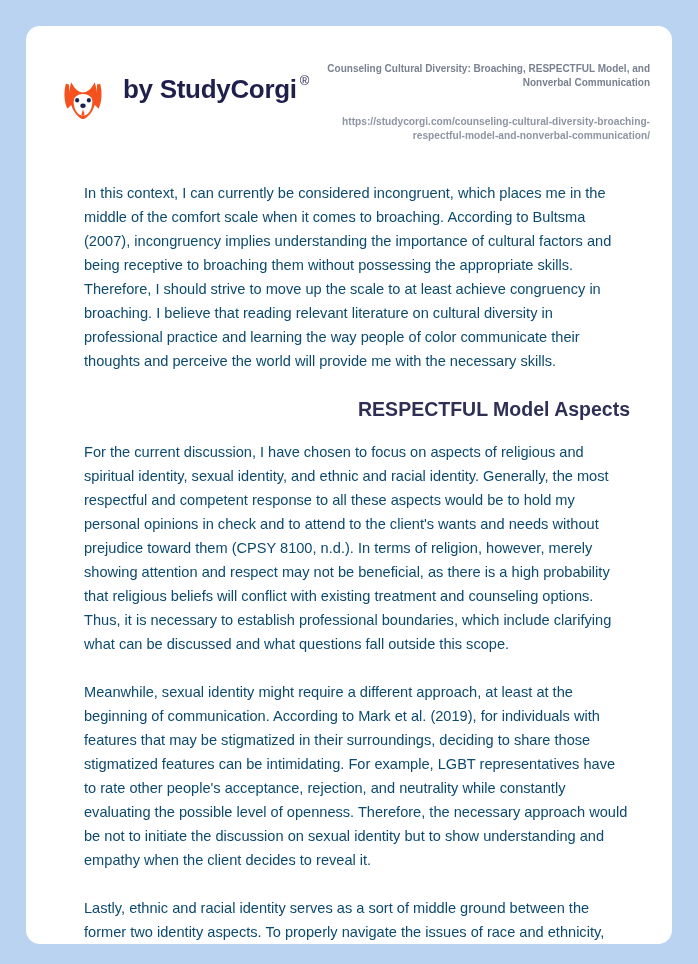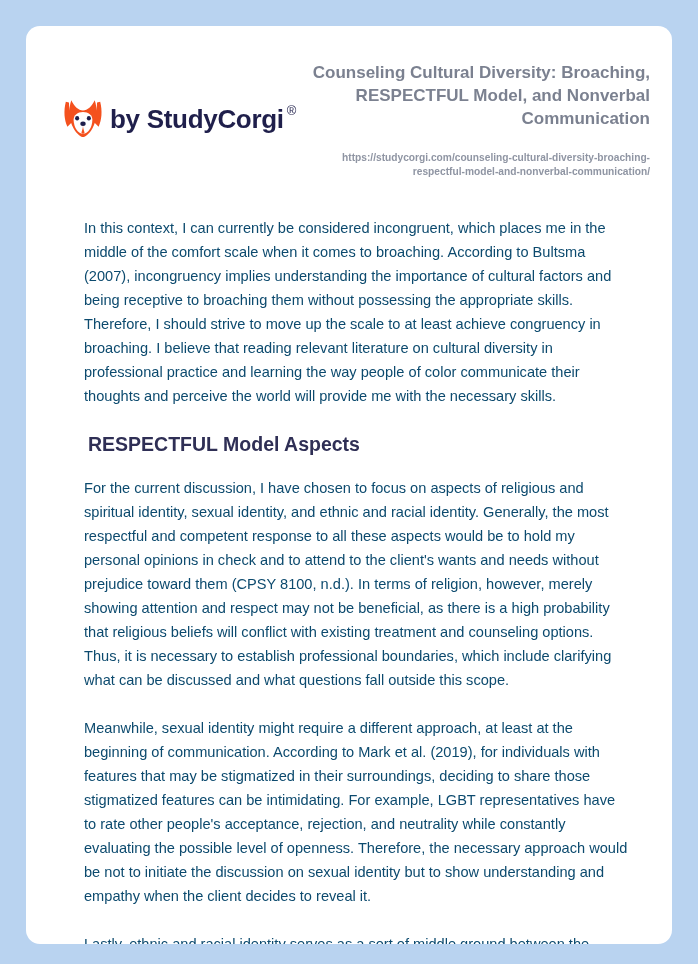--- a/index.html
+++ b/index.html
@@ -27,22 +27,22 @@
   
   .doc-header {
     display: flex;
     align-items: center;
     justify-content: space-between;
     padding: 34px 22px 0 32px;
     box-sizing: border-box;
   }
   .brand {
     display: flex;
-    align-items: center;
-    gap: 2px;
+    align-items: flex-start;
+    gap: 15px;
     flex: 0 0 auto;
   }
   .brand-logo {
     width: 50px;
     height: 50px;
     flex: 0 0 auto;
     display: block;
   }
   .brand-word {
     display: flex;
@@ -64,25 +64,25 @@
     margin-left: 3px;
     margin-top: -2px;
   }
   .doc-meta {
     text-align: right;
     flex: 0 1 auto;
     max-width: 340px;
     padding-top: 2px;
   }
   .doc-title {
-    font-size: 17px;
+    font-size: 10px;
     font-weight: bold;
     color: #7b8190;
     line-height: 1.35;
-    margin: 0 0 20px 0;
+    margin: 0 0 26px 0;
   }
   .doc-url {
     font-size: 10.2px;
     color: #8f95a3;
     line-height: 1.35;
     margin: 0;
     word-break: break-word;
     font-weight: bold;
   }
   
@@ -100,20 +100,21 @@
   }
   .doc-body p.tight {
     margin-bottom: 12px;
   }
   .section-heading {
     font-size: 19.5px;
     font-weight: bold;
     color: #2f2f55;
     margin: 18px 0 18px 4px;
     line-height: 1.3;
+    text-align: right;
   }
 </style>
 </head>
 <body>
 
 <div class="page-card">
 
   <div class="doc-header">
 
     <div class="brand">

